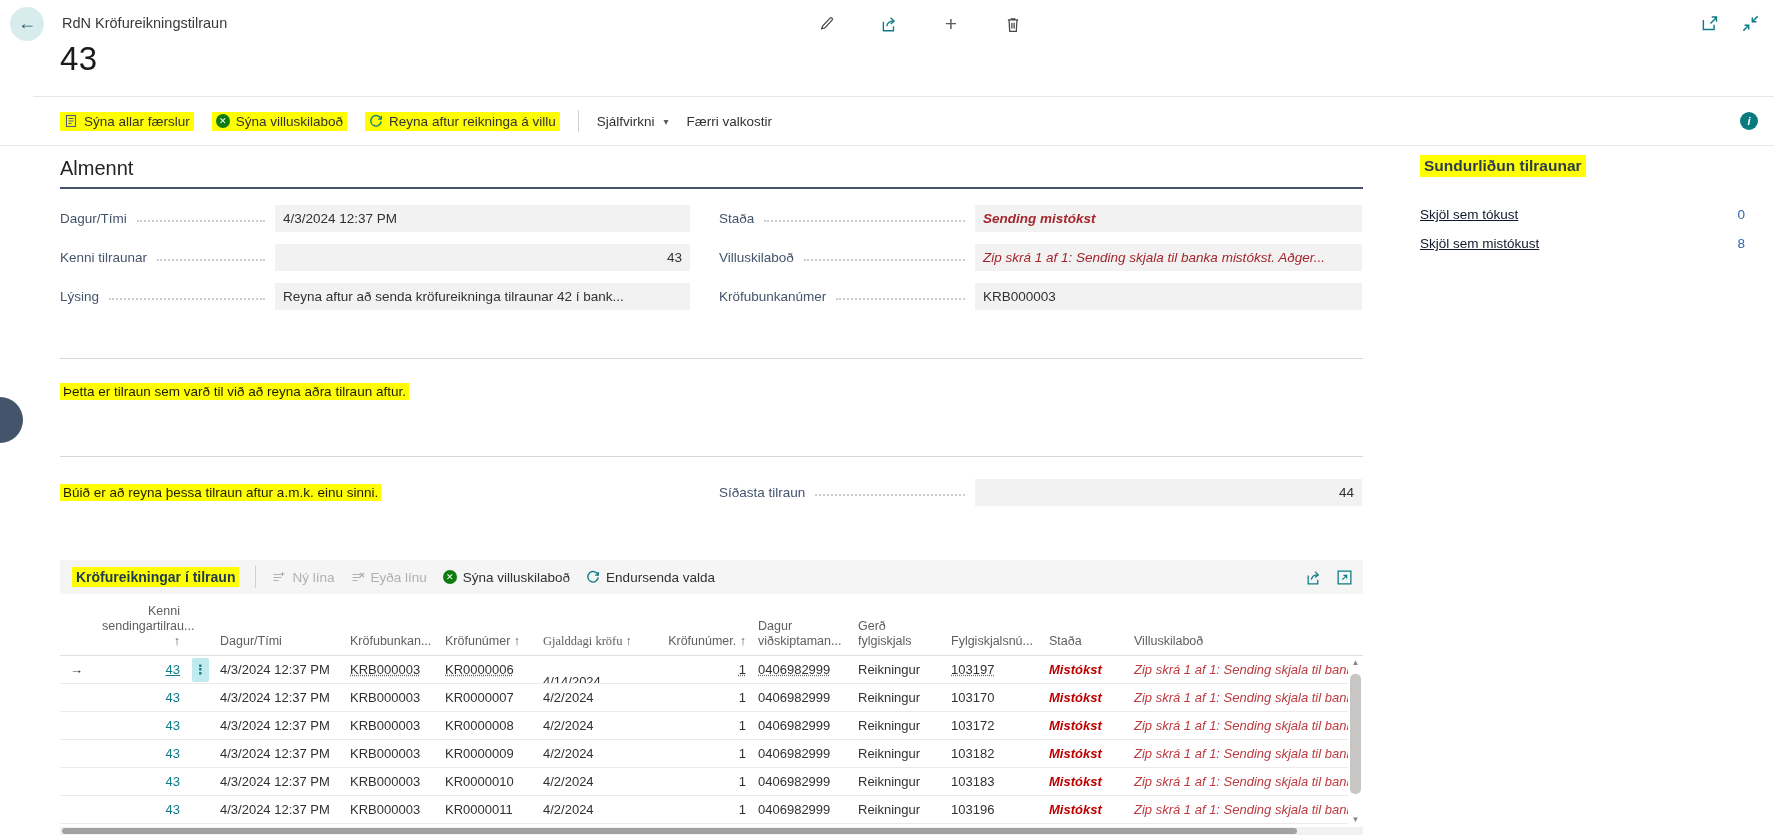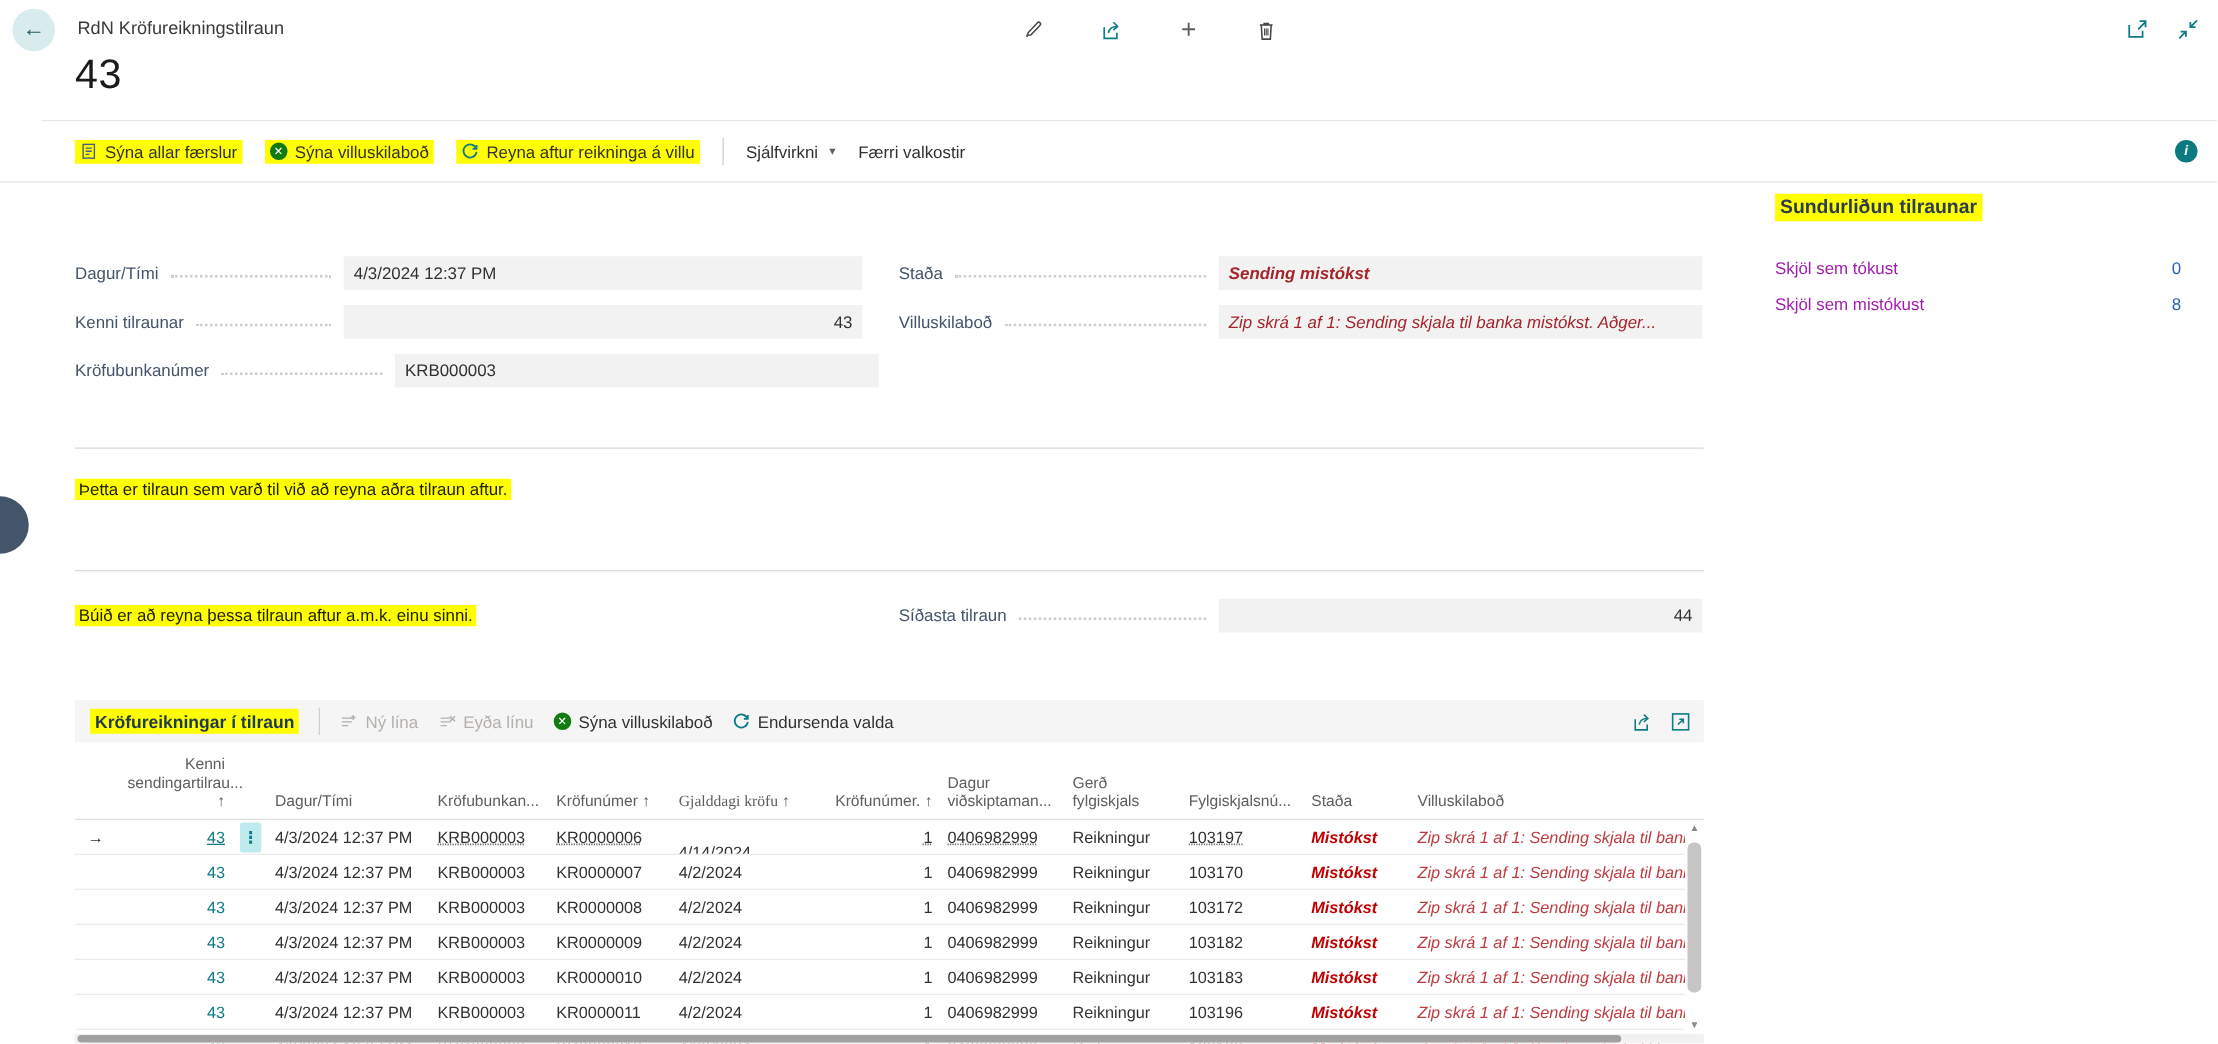--- a/index.html
+++ b/index.html
@@ -52,21 +52,21 @@
   .note-row { position:absolute; left:60px; width:1303px; }
   .note { position:absolute; left:0; top:5px; font-size:13.5px; color:#1d1d00; background:#ffff00; padding:1px 3px; white-space:nowrap; }
   .note-field { position:absolute; left:659px; width:643px; top:0; }
 
   .edge-tab { position:absolute; left:-23px; top:397px; width:46px; height:46px; border-radius:50%; background:#44546a; cursor:pointer; }
 
   
   .fb-title { position:absolute; left:1420px; top:155px; font-size:15.5px; font-weight:bold; color:#2b3c51;
     background:#ffff00; padding:2px 4px; cursor:pointer; }
   .fb-item { position:absolute; left:1420px; width:325px; display:flex; justify-content:space-between; font-size:13.5px; }
-  .fb-label { color:#a21caf; }
+  .fb-label { color:#0f172a;text-decoration:underline; }
   .fb-value { color:#2b64ae; cursor:pointer; }
 
   
   .part-header { position:absolute; left:60px; top:560px; width:1303px; height:34px; background:#f5f5f5;
     display:flex; align-items:center; gap:16px; padding:0 10px 0 12px; font-size:13.5px; }
   .part-title { font-weight:bold; font-size:14px; color:#1e3a4f; background:#ffff00; padding:2px 4px; cursor:pointer; }
   .pa-item { display:flex; align-items:center; gap:6px; cursor:pointer; white-space:nowrap; }
   .pa-item.disabled { color:#b3b0ad; cursor:default; }
   .ph-right { margin-left:auto; display:flex; gap:14px; align-items:center; }
 
@@ -169,20 +169,21 @@
       <span>Sjálfvirkni</span>
       <span class="chev">▾</span>
     </span>
     <span class="ab-item">
       <span>Færri valkostir</span>
     </span>
   </div>
   <div class="info-circle">i</div>
   <div class="rule rule-below-actions"></div>
 
+  <div class="section-head">Almennt</div>
 
   <div class="fields">
     <div class="frow">
       <div class="fcell left">
         <span class="flabel">Dagur/Tími</span>
         <span class="leader"></span>
         <span class="fbox">4/3/2024 12:37 PM</span>
       </div>
       <div class="fcell right">
         <span class="flabel">Staða</span>
@@ -196,20 +197,25 @@
         <span class="leader"></span>
         <span class="fbox num">43</span>
       </div>
       <div class="fcell right">
         <span class="flabel">Villuskilaboð</span>
         <span class="leader"></span>
         <span class="fbox err-it">Zip skrá 1 af 1: Sending skjala til banka mistókst. Aðger...</span>
       </div>
     </div>
     <div class="frow">
+      <div class="fcell left">
+        <span class="flabel">Lýsing</span>
+        <span class="leader"></span>
+        <span class="fbox">Reyna aftur að senda kröfureikninga tilraunar 42 í bank...</span>
+      </div>
       <div class="fcell right">
         <span class="flabel">Kröfubunkanúmer</span>
         <span class="leader"></span>
         <span class="fbox">KRB000003</span>
       </div>
     </div>
   </div>
 
   <div class="div-line" style="top:358px"></div>
 

